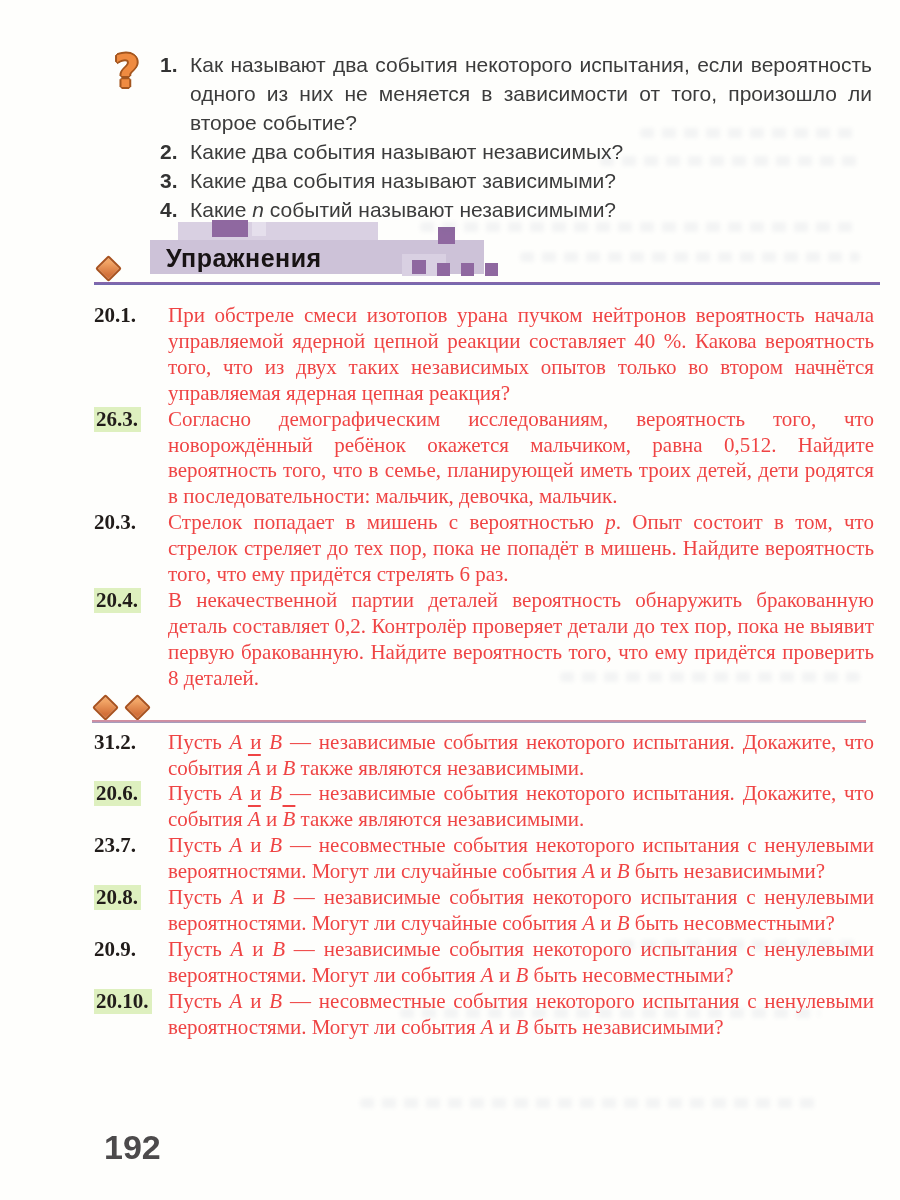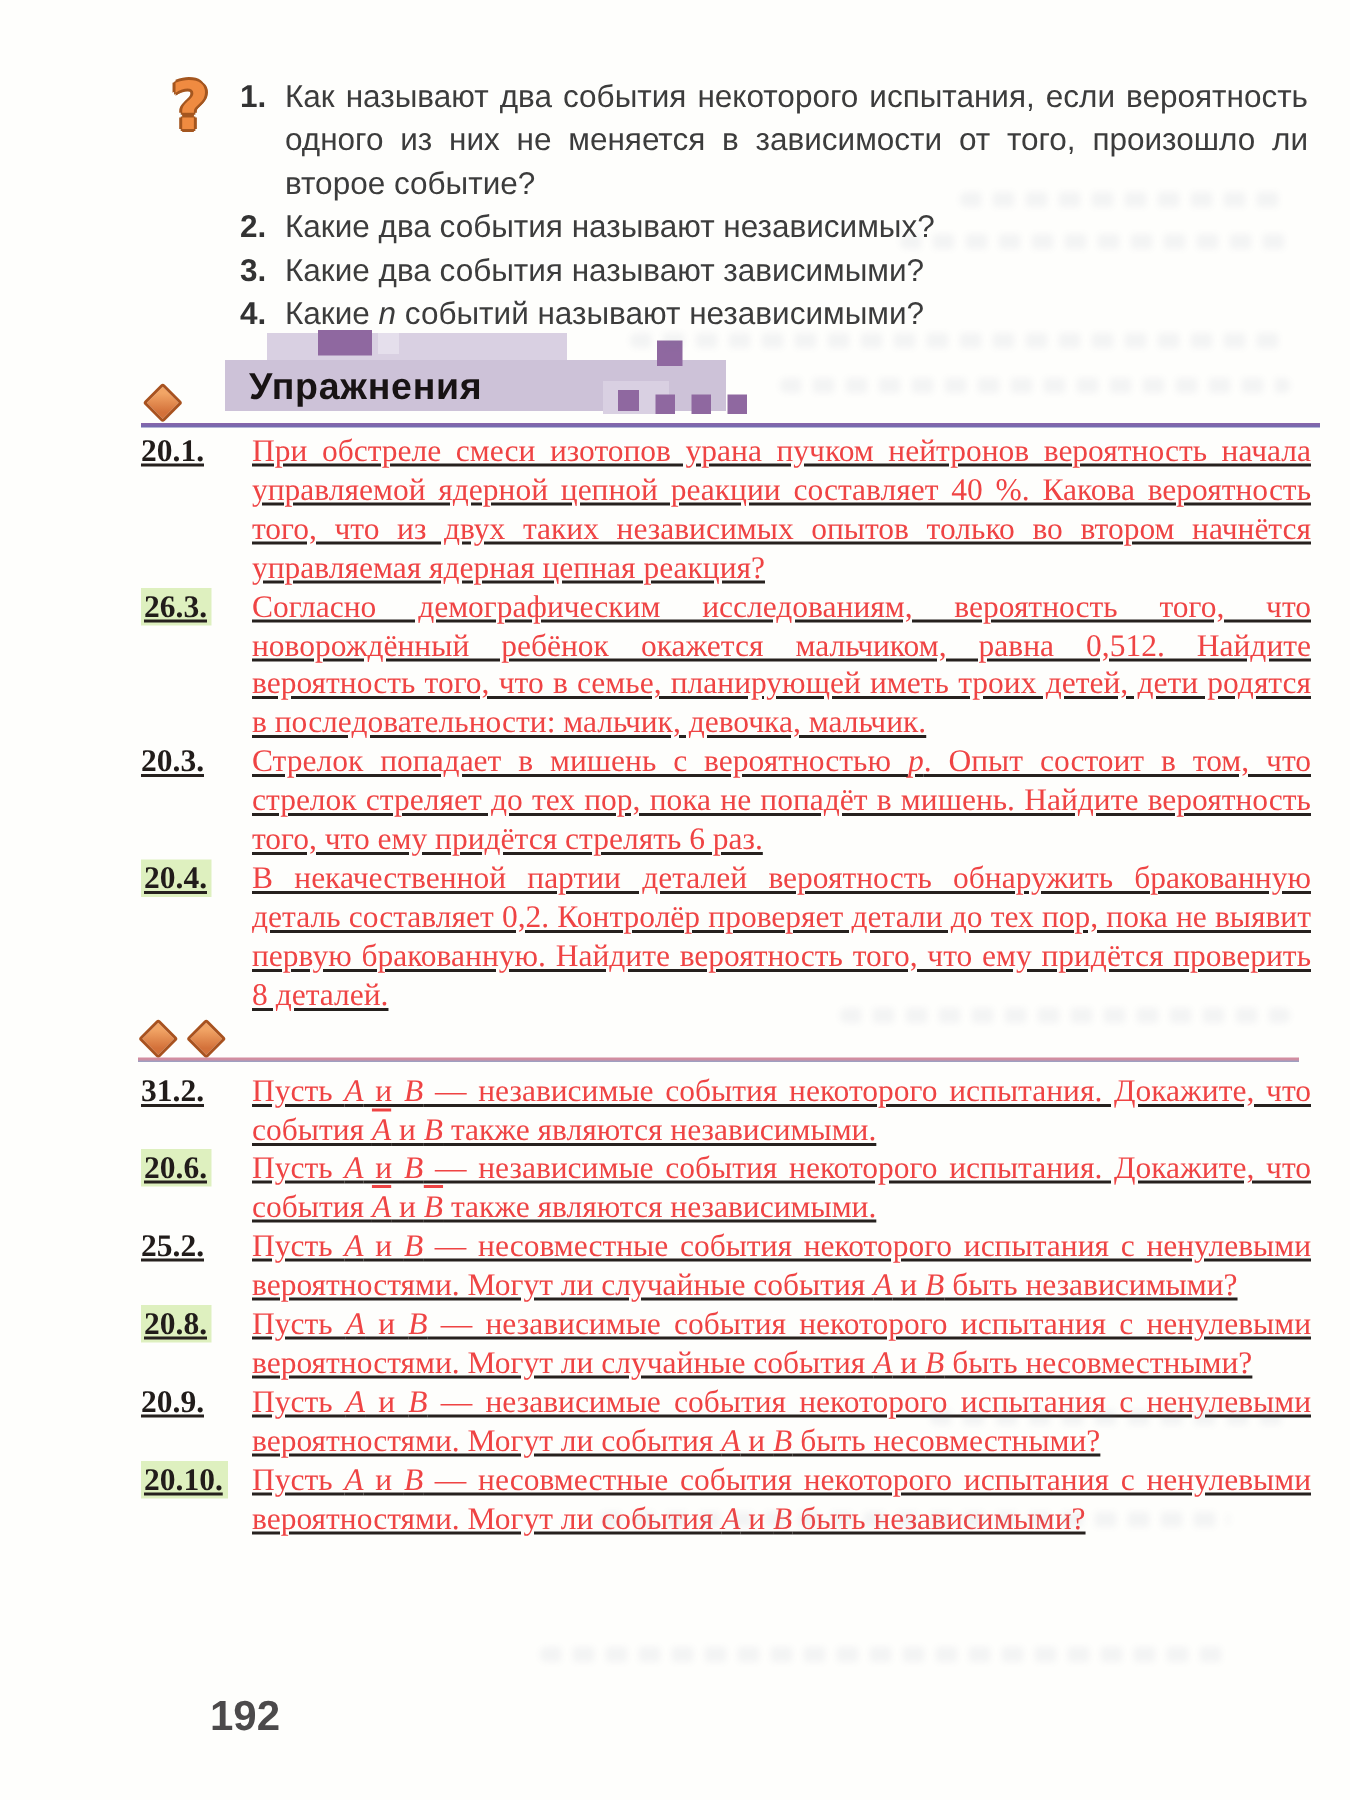--- a/index.html
+++ b/index.html
@@ -56,35 +56,35 @@
     background:linear-gradient(to bottom,#8a64aa,#6f6cb0);
   }
   .sep{position:relative;height:32px;margin:2px 0 4px -2px;}
   .sep .d1{position:absolute;left:4px;top:4px;}
   .sep .d2{position:absolute;left:36px;top:4px;}
   .sep .rule-pink{
     position:absolute;left:0;right:8px;top:26px;height:3px;
     background:linear-gradient(to bottom,#d28da0 40%,#93a3c7);
   }
   
-  .exflow{position:absolute;top:288px;left:94px;width:780px;text-decoration:underline;}
+  .exflow{position:absolute;top:303px;left:94px;width:780px;}
   .ex{display:flex;align-items:flex-start;font-size:21px;line-height:25.9px;}
   .ex-num{
     flex:0 0 74px;box-sizing:border-box;padding-right:6px;
     font-weight:bold;color:#211c1a;white-space:nowrap;
   }
   .ex-num .hl{background:#def0bf;padding:0 3px 1px 2px;}
   .ex-text{flex:1;text-align:justify;color:#ef4444;}
   .ex-text i{font-style:italic;}
   .bar{text-decoration:overline;}
   
   .pageno{
     position:absolute;left:104px;top:1128px;
     font-family:"Liberation Sans", sans-serif;
-    font-weight:bold;font-size:28px;color:#4c4a4b;margin-left:36px;
+    font-weight:bold;font-size:34px;color:#4c4a4b;
   }
   
   .ghost{
     position:absolute;height:10px;border-radius:4px;
     background:repeating-linear-gradient(90deg,#6a7690 0 14px,transparent 14px 22px);
     filter:blur(2px);opacity:.07;pointer-events:none;
   }
 </style>
 </head>
 <body>
@@ -157,21 +157,21 @@
     <div id="ex-group-2">
         <div class="ex">
           <span class="ex-num">31.2.</span>
           <span class="ex-text">Пусть <i>A</i> и <i>B</i> — независимые события некоторого испытания. Докажите, что события <i class="bar">A</i> и <i>B</i> также являются независимыми.</span>
         </div>
         <div class="ex">
           <span class="ex-num"><span class="hl">20.6.</span></span>
           <span class="ex-text">Пусть <i>A</i> и <i>B</i> — независимые события некоторого испытания. Докажите, что события <i class="bar">A</i> и <i class="bar">B</i> также являются независимыми.</span>
         </div>
         <div class="ex">
-          <span class="ex-num">25.2.</span>
+          <span class="ex-num">23.7.</span>
           <span class="ex-text">Пусть <i>A</i> и <i>B</i> — несовместные события некоторого испытания с ненулевыми вероятностями. Могут ли случайные события <i>A</i> и <i>B</i> быть независимыми?</span>
         </div>
         <div class="ex">
           <span class="ex-num"><span class="hl">20.8.</span></span>
           <span class="ex-text">Пусть <i>A</i> и <i>B</i> — независимые события некоторого испытания с ненулевыми вероятностями. Могут ли случайные события <i>A</i> и <i>B</i> быть несовместными?</span>
         </div>
         <div class="ex">
           <span class="ex-num">20.9.</span>
           <span class="ex-text">Пусть <i>A</i> и <i>B</i> — независимые события некоторого испытания с ненулевыми вероятностями. Могут ли события <i>A</i> и <i>B</i> быть несовместными?</span>
         </div>

